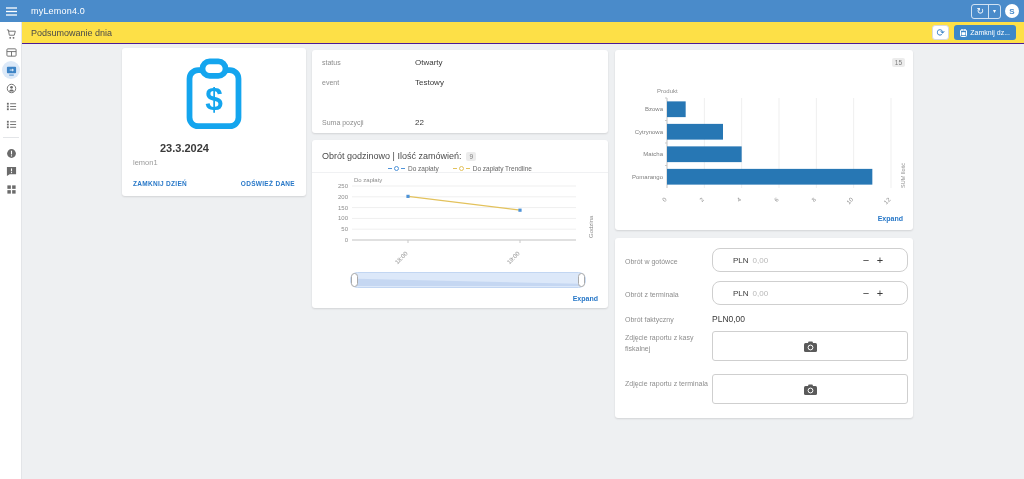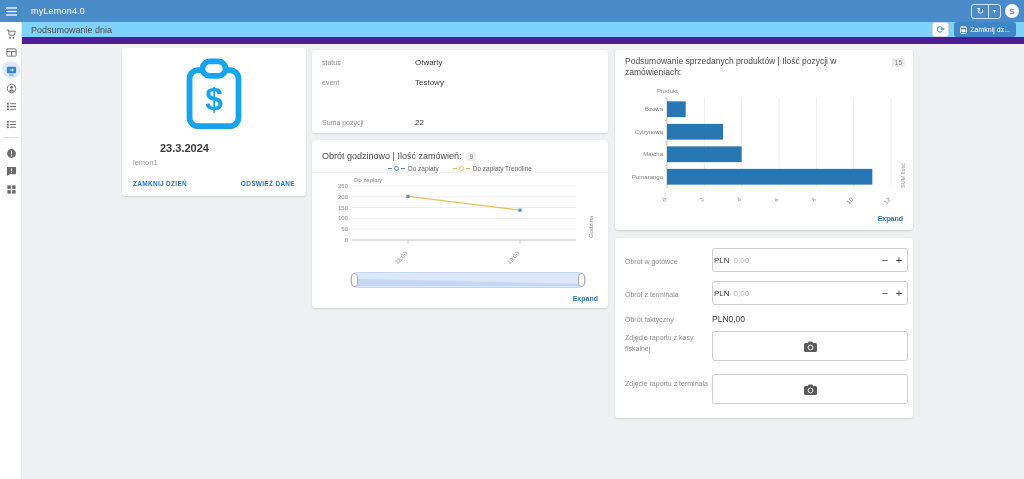--- a/index.html
+++ b/index.html
@@ -11,21 +11,21 @@
   .topbar { left:0; top:0; width:1024px; height:22px; background:#4a8bca; display:flex; align-items:center; z-index:5;justify-content:space-between; }
   .hamburger { width:22px; display:flex; justify-content:center; cursor:pointer; }
   .app-title { color:#fff; font-size:9px; margin-left:9px; letter-spacing:.2px; }
   .topbar-right { margin-left:auto; display:flex; align-items:center; gap:4px; padding-right:5px; }
   .sync-btn { display:flex; align-items:center; border:1px solid rgba(255,255,255,.75); border-radius:3px; height:15px; }
   .sync-seg { color:#fff; font-size:9px; padding:0 4px; line-height:13px; cursor:pointer; }
   .sync-seg + .sync-seg { border-left:1px solid rgba(255,255,255,.75); font-size:6px; }
   .avatar { width:14px; height:14px; border-radius:50%; background:#fff; color:#4a8bca; font-size:8px; font-weight:bold; display:flex; align-items:center; justify-content:center; cursor:pointer; }
 
   
-  .pagebar { left:22px; top:22px; width:1002px; height:22px; background:#7dd3fc; border-bottom:7px solid #4c1d95; display:flex; align-items:center; z-index:4; }
+  .pagebar { left:22px; top:22px; width:1002px; height:22px; background:#fde047; border-bottom:1px solid #4c1d95; display:flex; align-items:center; z-index:4; }
   .page-title { font-size:9px; color:#4a4a4a; margin-left:9px; }
   .pagebar-right { margin-left:auto; display:flex; align-items:center; gap:5px; padding-right:8px; }
   .icon-btn { width:17px; height:15px; border:1px solid #d8dadd; border-radius:3px; background:#fff; color:#3d84c6; font-size:10px; line-height:13px; text-align:center; cursor:pointer; }
   .primary-btn { height:15px; background:#3d87c8; color:#fff; border:none; border-radius:3px; font-size:7px; padding:0 6px; display:flex; align-items:center; gap:3px; cursor:pointer; font-family:"Liberation Sans", sans-serif; }
 
   
   .sidebar { left:0; top:22px; width:22px; height:457px; background:#fff; border-right:1px solid #e3e5e8; z-index:4; }
   .side-item { position:absolute; left:2px; width:18px; height:18px; display:flex; align-items:center; justify-content:center; border-radius:50%; cursor:pointer; }
   .side-item.active { background:#dce9f8; }
   .side-divider { position:absolute; left:3px; width:16px; border-top:1px solid #e3e5e8; }
@@ -48,21 +48,21 @@
   .expand-link { position:absolute; right:10px; font-size:7px; font-weight:bold; color:#2878c8; cursor:pointer; }
 
   .legend-row { position:absolute; left:0; right:0; display:flex; justify-content:center; gap:14px; }
   .legend-item { display:flex; align-items:center; gap:2px; cursor:pointer; }
   .legend-item .dash { width:4px; height:1.5px; }
   .legend-item .ring { width:5px; height:5px; border-radius:50%; border:1.5px solid; background:#fff; }
   .legend-item .lbl { font-size:6.5px; color:#666; margin-left:1px; }
 
   
   .form-label { position:absolute; left:10px; font-size:7px; color:#8d8d8d; width:85px; line-height:1.5; }
-  .stepper { position:absolute; left:97px; width:196px; height:24px; border:1px solid #cfcfcf; border-radius:3px; display:flex; align-items:center; padding:0 1px; background:#fff; cursor:text; }
+  .stepper { position:absolute; left:97px; width:196px; height:24px; border:1px solid #cfcfcf; border-radius:8px; display:flex; align-items:center; padding:0 20px; background:#fff; cursor:text; }
   .stepper .cur { font-size:8px; color:#3a3a3a; margin-right:4px; }
   .stepper .ph { font-size:8px; color:#b8b8b8; }
   .stepper .minus, .stepper .plus { font-size:11px; color:#3a3a3a; width:14px; text-align:center; cursor:pointer; }
   .stepper .minus { margin-left:auto; }
   .static-value { position:absolute; left:97px; font-size:8.5px; color:#3a3a3a; }
   .photo-box { position:absolute; left:97px; width:196px; height:30px; border:1px solid #cfcfcf; border-radius:3px; display:flex; align-items:center; justify-content:center; background:#fff; cursor:pointer; }
 
   svg text { font-family:"Liberation Sans", sans-serif; }
 </style>
 </head>
@@ -261,21 +261,20 @@
     <div class="abs" style="left:38px; top:132px;"><svg width="236" height="16" viewBox="0 0 236 16">
           <rect x="0.5" y="0.5" width="235" height="15" rx="7" fill="#dce8f9" stroke="#c2d6f2"></rect>
           <polygon points="7,6.801599999999999 229,11.8704 229,14 7,14" fill="#c5d7f2"></polygon>
           <rect x="1.5" y="1.5" width="6" height="13" rx="3" fill="#fff" stroke="#a9a9a9"></rect>
           <rect x="228.5" y="1.5" width="6" height="13" rx="3" fill="#fff" stroke="#a9a9a9"></rect>
         </svg></div>
     <span class="expand-link" style="bottom:6px">Expand</span>
   </div>
 
   <div class="card" style="left:615px; top:50px; width:298px; height:180px;">
-    <div class="abs" style="left:10px; top:6px; width:250px; font-size:8.5px; color:#4a4a4a; line-height:1.35;">Podsumowanie sprzedanych produktów | Ilość pozycji w zamówieniach:</div>
     <span class="badge abs" style="right:8px; top:8px; margin:0;">15</span>
     <div class="abs" style="left:8px; top:36px;"><svg width="286" height="130" viewBox="0 0 286 130">
           <line x1="44" y1="12" x2="44" y2="102" stroke="#efefef"></line>
           <text transform="translate(44,114) rotate(-45)" text-anchor="end" font-size="6" fill="#8d8d8d">0</text>
           <line x1="81.33333333333333" y1="12" x2="81.33333333333333" y2="102" stroke="#efefef"></line>
           <text transform="translate(81.33333333333333,114) rotate(-45)" text-anchor="end" font-size="6" fill="#8d8d8d">2</text>
           <line x1="118.66666666666666" y1="12" x2="118.66666666666666" y2="102" stroke="#efefef"></line>
           <text transform="translate(118.66666666666666,114) rotate(-45)" text-anchor="end" font-size="6" fill="#8d8d8d">4</text>
           <line x1="156" y1="12" x2="156" y2="102" stroke="#efefef"></line>
           <text transform="translate(156,114) rotate(-45)" text-anchor="end" font-size="6" fill="#8d8d8d">6</text>

